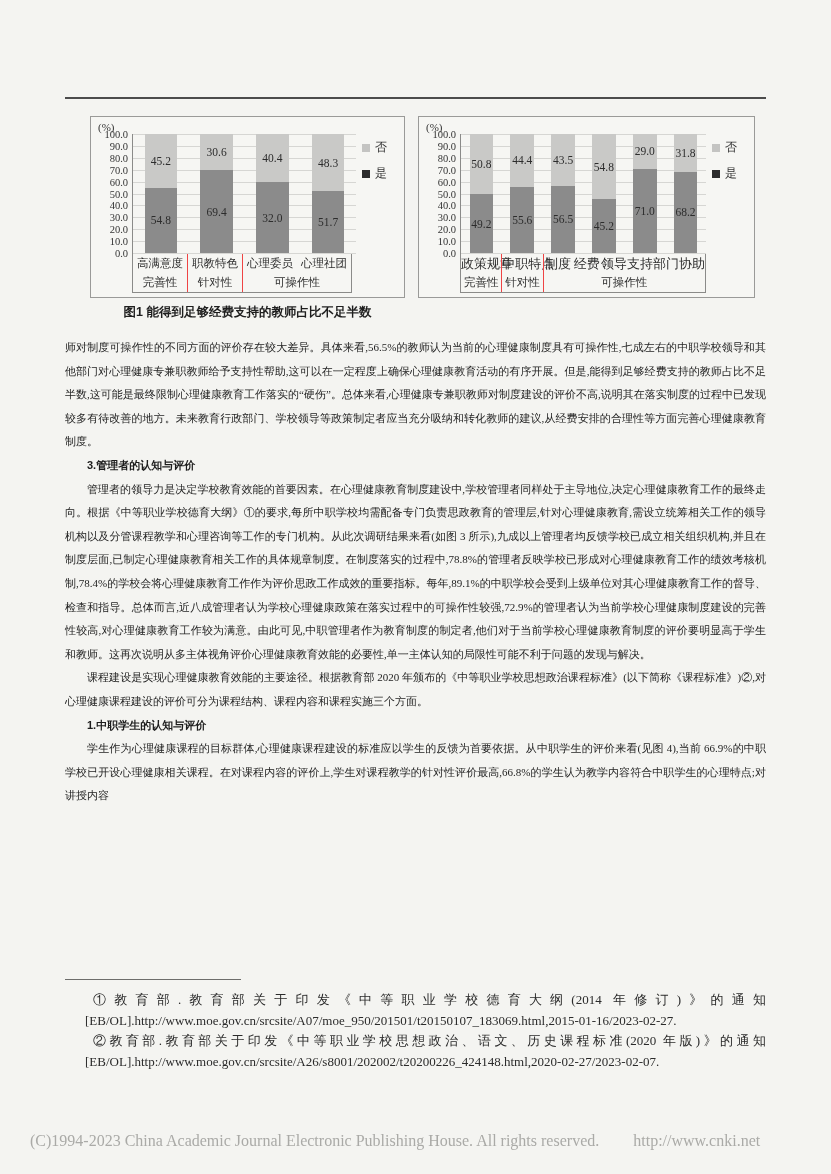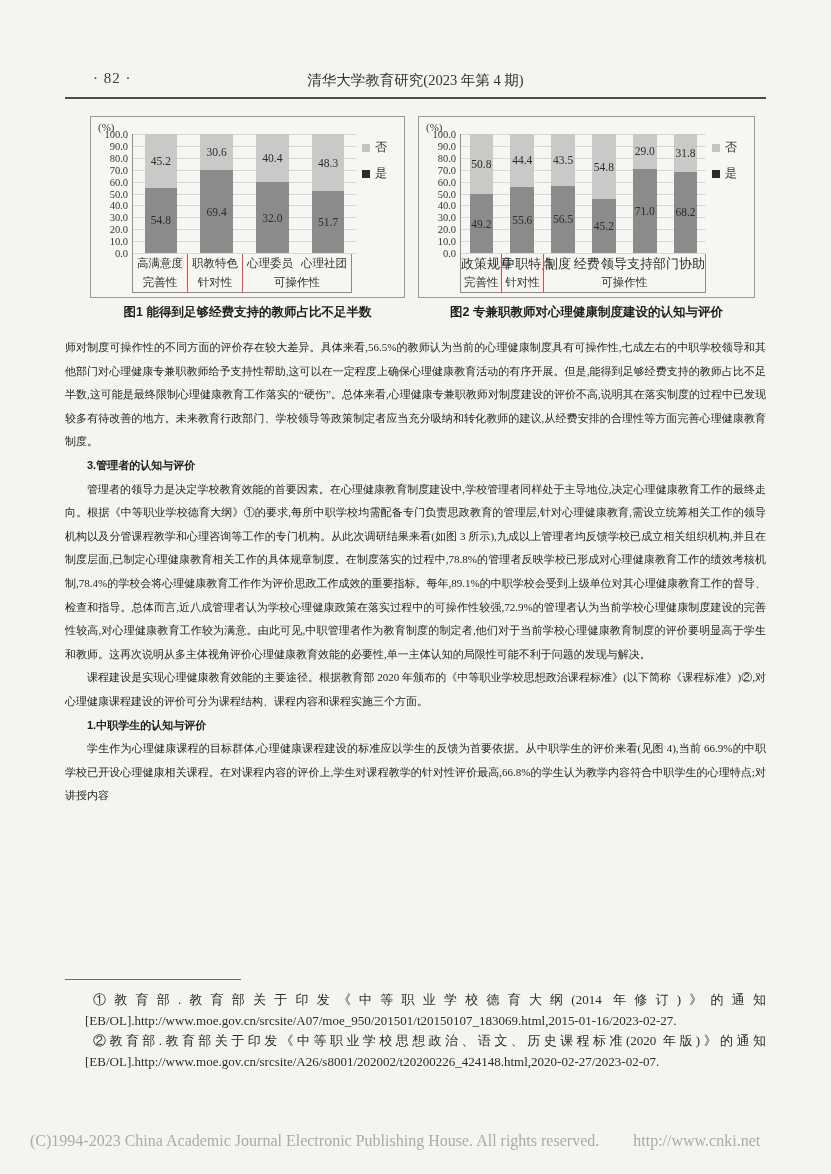--- a/index.html
+++ b/index.html
@@ -64,24 +64,20 @@
 
   
   .page-footer { position:absolute; top:1132px; left:30px; right:20px; font-size:16px; color:#aaaaa7; white-space:nowrap; }
   .page-footer .url { margin-left:34px; }
 </style>
 </head>
 <body>
 
 <div class="page">
 
-  <div class="header-row">
-    <span class="page-no">· 82 ·</span>
-    <span class="journal-title">清华大学教育研究(2023 年第 4 期)</span>
-  </div>
   <div class="header-rule"></div>
 
   <div class="figures-row">
     <div class="figure-block fig1">
       <div class="figure-frame figure-chart">
           <div class="pct">(%)</div>
           <div class="chart-main">
             <div class="y-col">
               <div class="y-tick" style="top: 0%;">100.0</div>
               <div class="y-tick" style="top: 10%;">90.0</div>
@@ -265,21 +261,20 @@
               <div class="axis-subs">
                 <div class="axis-sub">制度</div>
                 <div class="axis-sub">经费</div>
                 <div class="axis-sub">领导支持</div>
                 <div class="axis-sub">部门协助</div>
               </div>
               <div class="axis-gname">可操作性</div>
             </div>
           </div>
         </div>
-      <div class="figure-caption">图2  专兼职教师对心理健康制度建设的认知与评价</div>
     </div>
   </div>
 
   <div class="body-text" id="body-text">
       <p class="">师对制度可操作性的不同方面的评价存在较大差异。具体来看,56.5%的教师认为当前的心理健康制度具有可操作性,七成左右的中职学校领导和其他部门对心理健康专兼职教师给予支持性帮助,这可以在一定程度上确保心理健康教育活动的有序开展。但是,能得到足够经费支持的教师占比不足半数,这可能是最终限制心理健康教育工作落实的“硬伤”。总体来看,心理健康专兼职教师对制度建设的评价不高,说明其在落实制度的过程中已发现较多有待改善的地方。未来教育行政部门、学校领导等政策制定者应当充分吸纳和转化教师的建议,从经费安排的合理性等方面完善心理健康教育制度。</p>
       <p class="heading indent">3.管理者的认知与评价</p>
       <p class=" indent">管理者的领导力是决定学校教育效能的首要因素。在心理健康教育制度建设中,学校管理者同样处于主导地位,决定心理健康教育工作的最终走向。根据《中等职业学校德育大纲》①的要求,每所中职学校均需配备专门负责思政教育的管理层,针对心理健康教育,需设立统筹相关工作的领导机构以及分管课程教学和心理咨询等工作的专门机构。从此次调研结果来看(如图 3 所示),九成以上管理者均反馈学校已成立相关组织机构,并且在制度层面,已制定心理健康教育相关工作的具体规章制度。在制度落实的过程中,78.8%的管理者反映学校已形成对心理健康教育工作的绩效考核机制,78.4%的学校会将心理健康教育工作作为评价思政工作成效的重要指标。每年,89.1%的中职学校会受到上级单位对其心理健康教育工作的督导、检查和指导。总体而言,近八成管理者认为学校心理健康政策在落实过程中的可操作性较强,72.9%的管理者认为当前学校心理健康制度建设的完善性较高,对心理健康教育工作较为满意。由此可见,中职管理者作为教育制度的制定者,他们对于当前学校心理健康教育制度的评价要明显高于学生和教师。这再次说明从多主体视角评价心理健康教育效能的必要性,单一主体认知的局限性可能不利于问题的发现与解决。</p>
       <p class=" indent">课程建设是实现心理健康教育效能的主要途径。根据教育部 2020 年颁布的《中等职业学校思想政治课程标准》(以下简称《课程标准》)②,对心理健康课程建设的评价可分为课程结构、课程内容和课程实施三个方面。</p>
       <p class="heading indent">1.中职学生的认知与评价</p>
       <p class=" indent">学生作为心理健康课程的目标群体,心理健康课程建设的标准应以学生的反馈为首要依据。从中职学生的评价来看(见图 4),当前 66.9%的中职学校已开设心理健康相关课程。在对课程内容的评价上,学生对课程教学的针对性评价最高,66.8%的学生认为教学内容符合中职学生的心理特点;对讲授内容</p>

